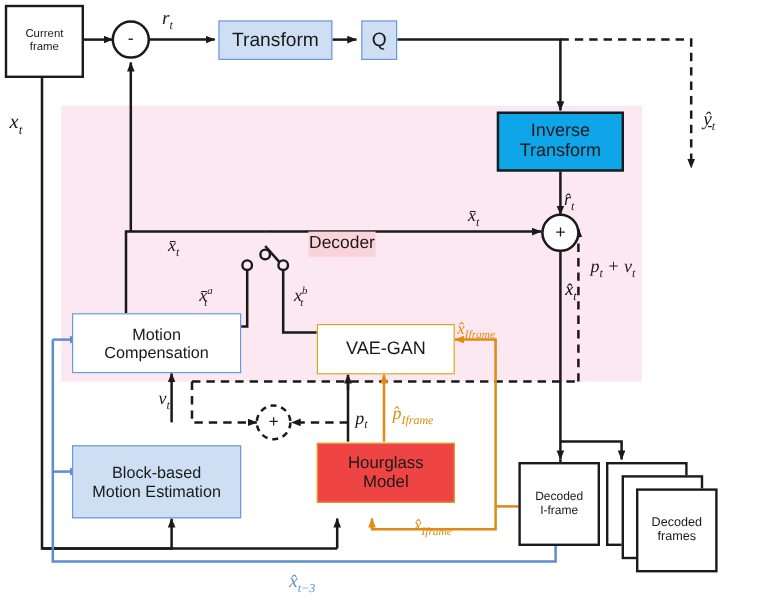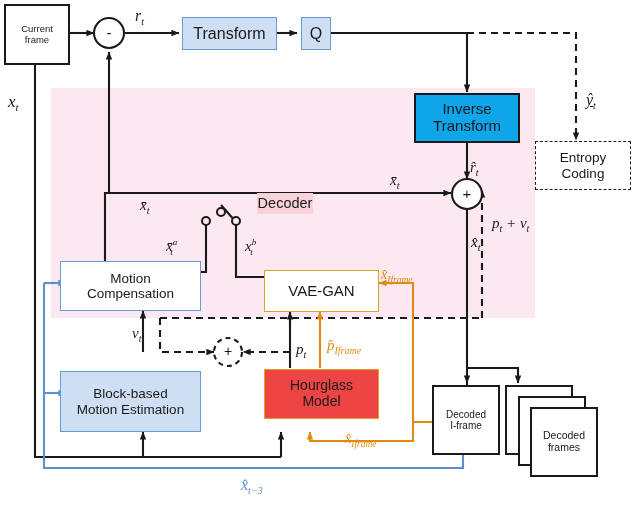--- a/index.html
+++ b/index.html
@@ -132,25 +132,20 @@
               border:1.6px solid #6a9ad6;font-size:16px;color:#1a1a1a;">
     <span>Q</span>
   </div>
 
   <div class="box" style="left:414px;top:93px;width:106px;height:50px;background:#0ea5e9;
               border:2px solid #1a1a1a;flex-direction:column;font-size:15px;color:#1a1a1a;">
     <span>Inverse</span>
     <span>Transform</span>
   </div>
 
-  <div class="box" style="left:535px;top:141px;width:96px;height:49px;background:#fff;
-              border:1.8px dashed #1a1a1a;flex-direction:column;font-size:13.5px;color:#1a1a1a;">
-    <span>Entropy</span>
-    <span>Coding</span>
-  </div>
 
   <div class="box" style="left:60px;top:261px;width:141px;height:50px;background:#fff;
               border:1.8px solid #6a9ad6;flex-direction:column;font-size:13.5px;color:#1a1a1a;">
     <span>Motion</span>
     <span>Compensation</span>
   </div>
 
   <div class="box" style="left:60px;top:371px;width:141px;height:61px;background:#cfdff3;
               border:1.8px solid #6a9ad6;flex-direction:column;font-size:13.5px;color:#1a1a1a;">
     <span>Block-based</span>

